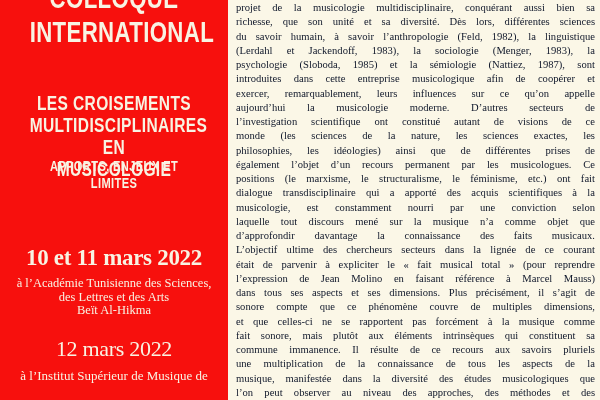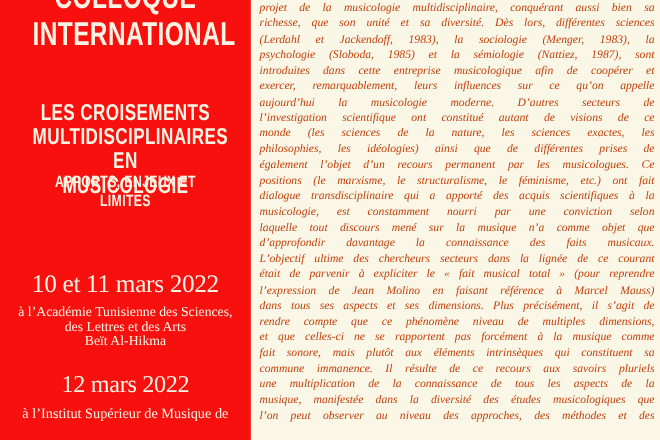--- a/index.html
+++ b/index.html
@@ -28,30 +28,29 @@
     font-family: "Liberation Sans", "DejaVu Sans", sans-serif;
     font-weight: 700;
     transform: scaleX(0.74);
     transform-origin: 50% 50%;
     letter-spacing: 0.5px;
   }
   .title-clipped { top: -17px; font-size: 30px; line-height: 30px; }
   .title-main    { top: 17px;  font-size: 30px; line-height: 30px; }
   .subtitle      { top: 92px;  font-size: 21px; line-height: 22px; }
   .subtitle-sub  { top: 157px; font-size: 15px; line-height: 17px; }
-  .date-line-1   { top: 243px; font-size: 23px; line-height: 30px; letter-spacing: -0.3px; }
+  .date-line-1   { top: 243px; font-size: 23px; line-height: 30px; letter-spacing: -0.3px; font-weight: bold; }
   .venue-1       { top: 277px; font-size: 12.5px; line-height: 13.5px; }
   .date-line-2   { top: 334px; font-size: 22px; line-height: 30px; letter-spacing: -0.3px; }
   .venue-2       { top: 369px; font-size: 13px; line-height: 14px; }
   .body-text {
     position: absolute;
     left: 236px; top: 1px;
     width: 359px;
-    color: #c2410c;
-    font-style: italic;
+    color: #0f172a;
   }
   .body-line {
     font-size: 10.6px;
     line-height: 14.25px;
     text-align: justify;
     text-align-last: justify;
   }
 </style>
 </head>
 <body>
@@ -82,39 +81,40 @@
 
   <div class="panel-text date-line-2">12 mars 2022</div>
 
   <div class="panel-text venue-2">
       <div>à l’Institut Supérieur de Musique de</div>
     </div>
 
   <div class="body-text">
       <div class="body-line">projet de la musicologie multidisciplinaire, conquérant aussi bien sa</div>
       <div class="body-line">richesse, que son unité et sa diversité. Dès lors, différentes sciences</div>
+      <div class="body-line">du savoir humain, à savoir l’anthropologie (Feld, 1982), la linguistique</div>
       <div class="body-line">(Lerdahl et Jackendoff, 1983), la sociologie (Menger, 1983), la</div>
       <div class="body-line">psychologie (Sloboda, 1985) et la sémiologie (Nattiez, 1987), sont</div>
       <div class="body-line">introduites dans cette entreprise musicologique afin de coopérer et</div>
       <div class="body-line">exercer, remarquablement, leurs influences sur ce qu’on appelle</div>
       <div class="body-line">aujourd’hui la musicologie moderne. D’autres secteurs de</div>
       <div class="body-line">l’investigation scientifique ont constitué autant de visions de ce</div>
       <div class="body-line">monde (les sciences de la nature, les sciences exactes, les</div>
       <div class="body-line">philosophies, les idéologies) ainsi que de différentes prises de</div>
       <div class="body-line">également l’objet d’un recours permanent par les musicologues. Ce</div>
       <div class="body-line">positions (le marxisme, le structuralisme, le féminisme, etc.) ont fait</div>
       <div class="body-line">dialogue transdisciplinaire qui a apporté des acquis scientifiques à la</div>
       <div class="body-line">musicologie, est constamment nourri par une conviction selon</div>
       <div class="body-line">laquelle tout discours mené sur la musique n’a comme objet que</div>
       <div class="body-line">d’approfondir davantage la connaissance des faits musicaux.</div>
       <div class="body-line">L’objectif ultime des chercheurs secteurs dans la lignée de ce courant</div>
       <div class="body-line">était de parvenir à expliciter le « fait musical total » (pour reprendre</div>
       <div class="body-line">l’expression de Jean Molino en faisant référence à Marcel Mauss)</div>
       <div class="body-line">dans tous ses aspects et ses dimensions. Plus précisément, il s’agit de</div>
-      <div class="body-line">rendre compte que ce phénomène niveau de multiples dimensions,</div>
+      <div class="body-line">sonore compte que ce phénomène couvre de multiples dimensions,</div>
       <div class="body-line">et que celles-ci ne se rapportent pas forcément à la musique comme</div>
       <div class="body-line">fait sonore, mais plutôt aux éléments intrinsèques qui constituent sa</div>
       <div class="body-line">commune immanence. Il résulte de ce recours aux savoirs pluriels</div>
       <div class="body-line">une multiplication de la connaissance de tous les aspects de la</div>
       <div class="body-line">musique, manifestée dans la diversité des études musicologiques que</div>
       <div class="body-line">l’on peut observer au niveau des approches, des méthodes et des</div>
     </div>
 
 </div>
 

